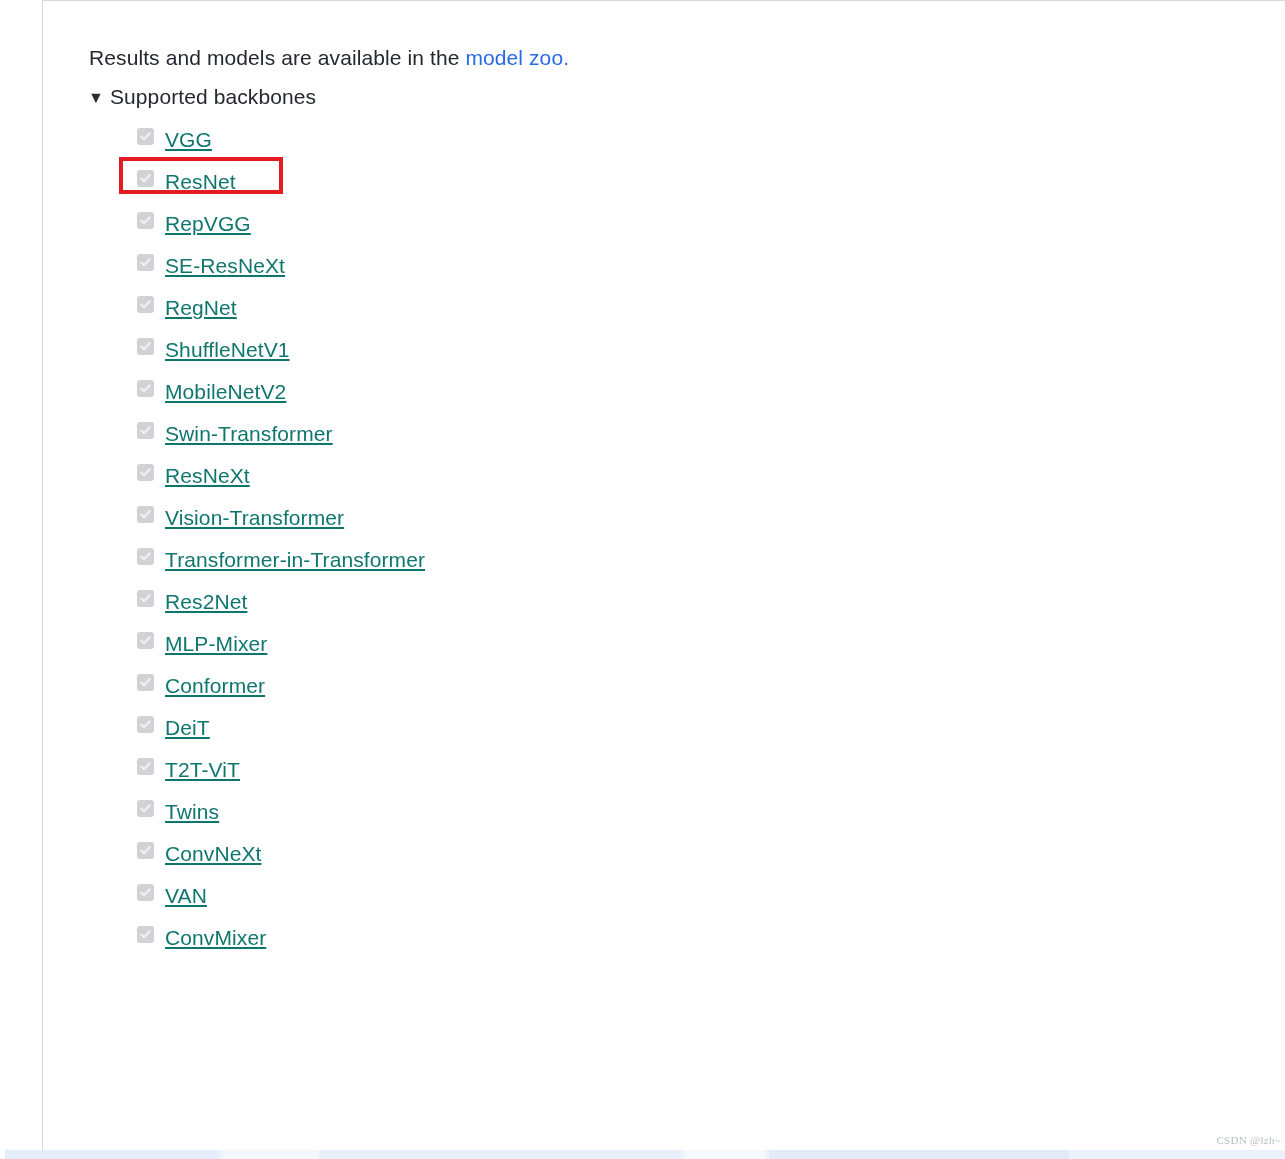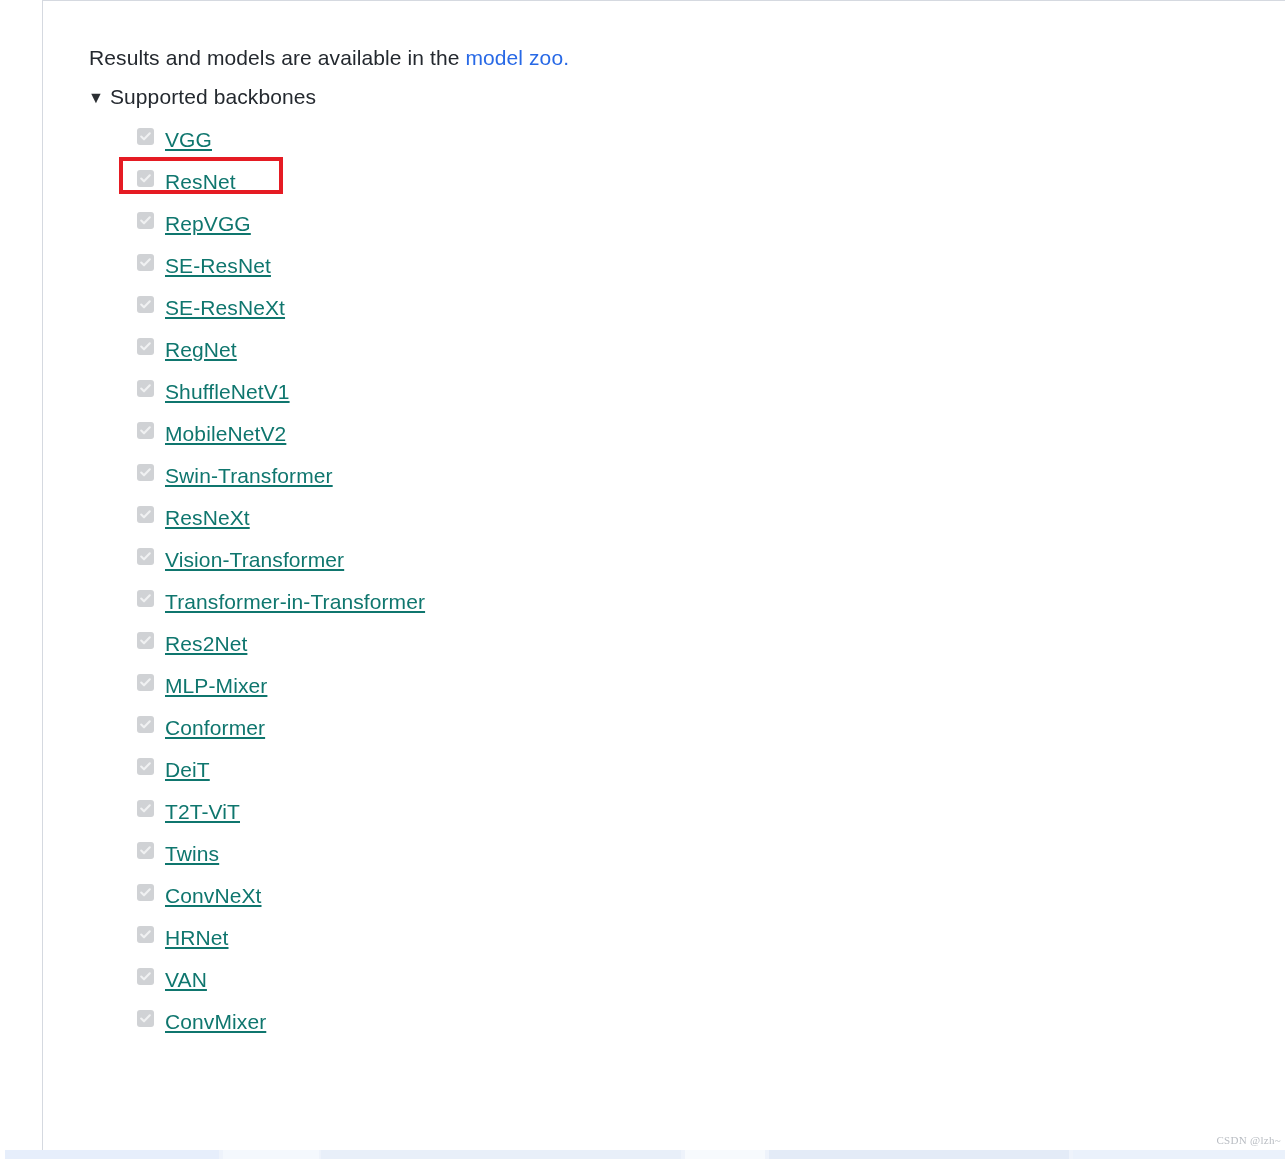--- a/index.html
+++ b/index.html
@@ -216,28 +216,20 @@
             </svg>
           </span>
           <a class="backbone-label" href="#">RepVGG</a>
         </li>
         <li class="backbone-item">
           <span class="cb">
             <svg viewBox="0 0 13 13" xmlns="http://www.w3.org/2000/svg">
               <path d="M2.2 6.6 L5.0 9.3 L10.8 3.3" fill="none" stroke="#f0f1f2" stroke-width="2.1" stroke-linecap="round" stroke-linejoin="round"></path>
             </svg>
           </span>
-          <a class="backbone-label" href="#">SE-ResNet</a>
-        </li>
-        <li class="backbone-item">
-          <span class="cb">
-            <svg viewBox="0 0 13 13" xmlns="http://www.w3.org/2000/svg">
-              <path d="M2.2 6.6 L5.0 9.3 L10.8 3.3" fill="none" stroke="#f0f1f2" stroke-width="2.1" stroke-linecap="round" stroke-linejoin="round"></path>
-            </svg>
-          </span>
           <a class="backbone-label" href="#">SE-ResNeXt</a>
         </li>
         <li class="backbone-item">
           <span class="cb">
             <svg viewBox="0 0 13 13" xmlns="http://www.w3.org/2000/svg">
               <path d="M2.2 6.6 L5.0 9.3 L10.8 3.3" fill="none" stroke="#f0f1f2" stroke-width="2.1" stroke-linecap="round" stroke-linejoin="round"></path>
             </svg>
           </span>
           <a class="backbone-label" href="#">RegNet</a>
         </li>
@@ -337,28 +329,20 @@
           </span>
           <a class="backbone-label" href="#">Twins</a>
         </li>
         <li class="backbone-item">
           <span class="cb">
             <svg viewBox="0 0 13 13" xmlns="http://www.w3.org/2000/svg">
               <path d="M2.2 6.6 L5.0 9.3 L10.8 3.3" fill="none" stroke="#f0f1f2" stroke-width="2.1" stroke-linecap="round" stroke-linejoin="round"></path>
             </svg>
           </span>
           <a class="backbone-label" href="#">ConvNeXt</a>
-        </li>
-        <li class="backbone-item">
-          <span class="cb">
-            <svg viewBox="0 0 13 13" xmlns="http://www.w3.org/2000/svg">
-              <path d="M2.2 6.6 L5.0 9.3 L10.8 3.3" fill="none" stroke="#f0f1f2" stroke-width="2.1" stroke-linecap="round" stroke-linejoin="round"></path>
-            </svg>
-          </span>
-          <a class="backbone-label" href="#">HRNet</a>
         </li>
         <li class="backbone-item">
           <span class="cb">
             <svg viewBox="0 0 13 13" xmlns="http://www.w3.org/2000/svg">
               <path d="M2.2 6.6 L5.0 9.3 L10.8 3.3" fill="none" stroke="#f0f1f2" stroke-width="2.1" stroke-linecap="round" stroke-linejoin="round"></path>
             </svg>
           </span>
           <a class="backbone-label" href="#">VAN</a>
         </li>
         <li class="backbone-item">

